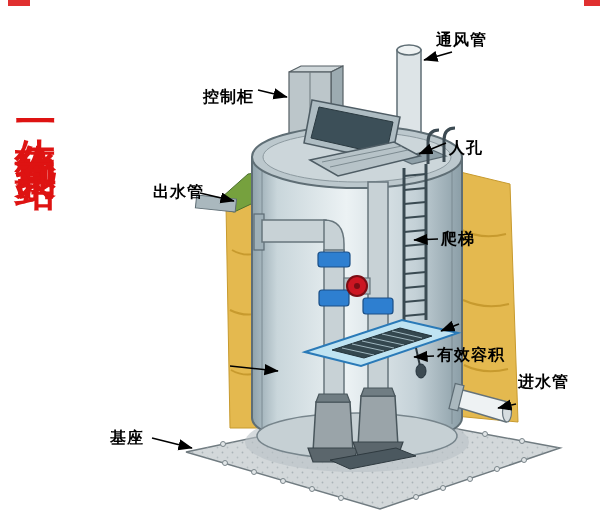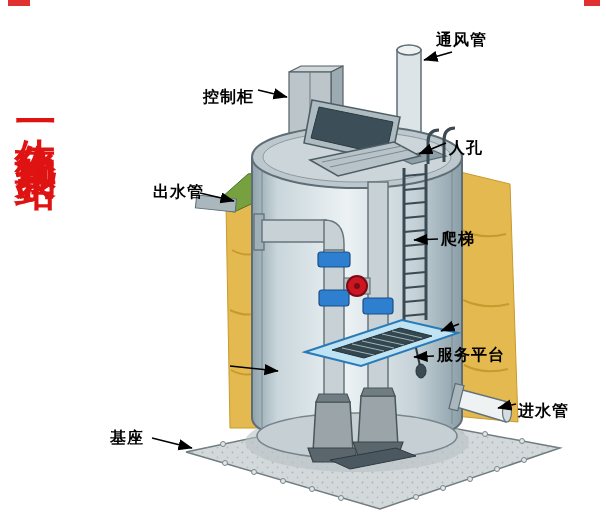--- a/index.html
+++ b/index.html
@@ -207,20 +207,20 @@
     </g>
   </svg>
 
   <div class="side-title">一体化预制泵站</div>
 
   <div class="callout" style="left:436px;top:30px">通风管</div>
   <div class="callout" style="left:203px;top:87px">控制柜</div>
   <div class="callout" style="left:449px;top:138px">人孔</div>
   <div class="callout" style="left:153px;top:182px">出水管</div>
   <div class="callout" style="left:441px;top:229px">爬梯</div>
-  <div class="callout" style="left:437px;top:345px">服务平台</div>
-  <div class="callout" style="left:518px;top:401px">进水管</div>
+  <div class="callout" style="left:437px;top:345px">有效容积</div>
+  <div class="callout" style="left:518px;top:372px">进水管</div>
   <div class="callout" style="left:110px;top:428px">基座</div>
 
   <div class="wm" style="left:8px;top:0;width:22px;height:6px"></div>
   <div class="wm" style="left:584px;top:0;width:16px;height:6px"></div>
 
 </div>
 
 </body></html>

